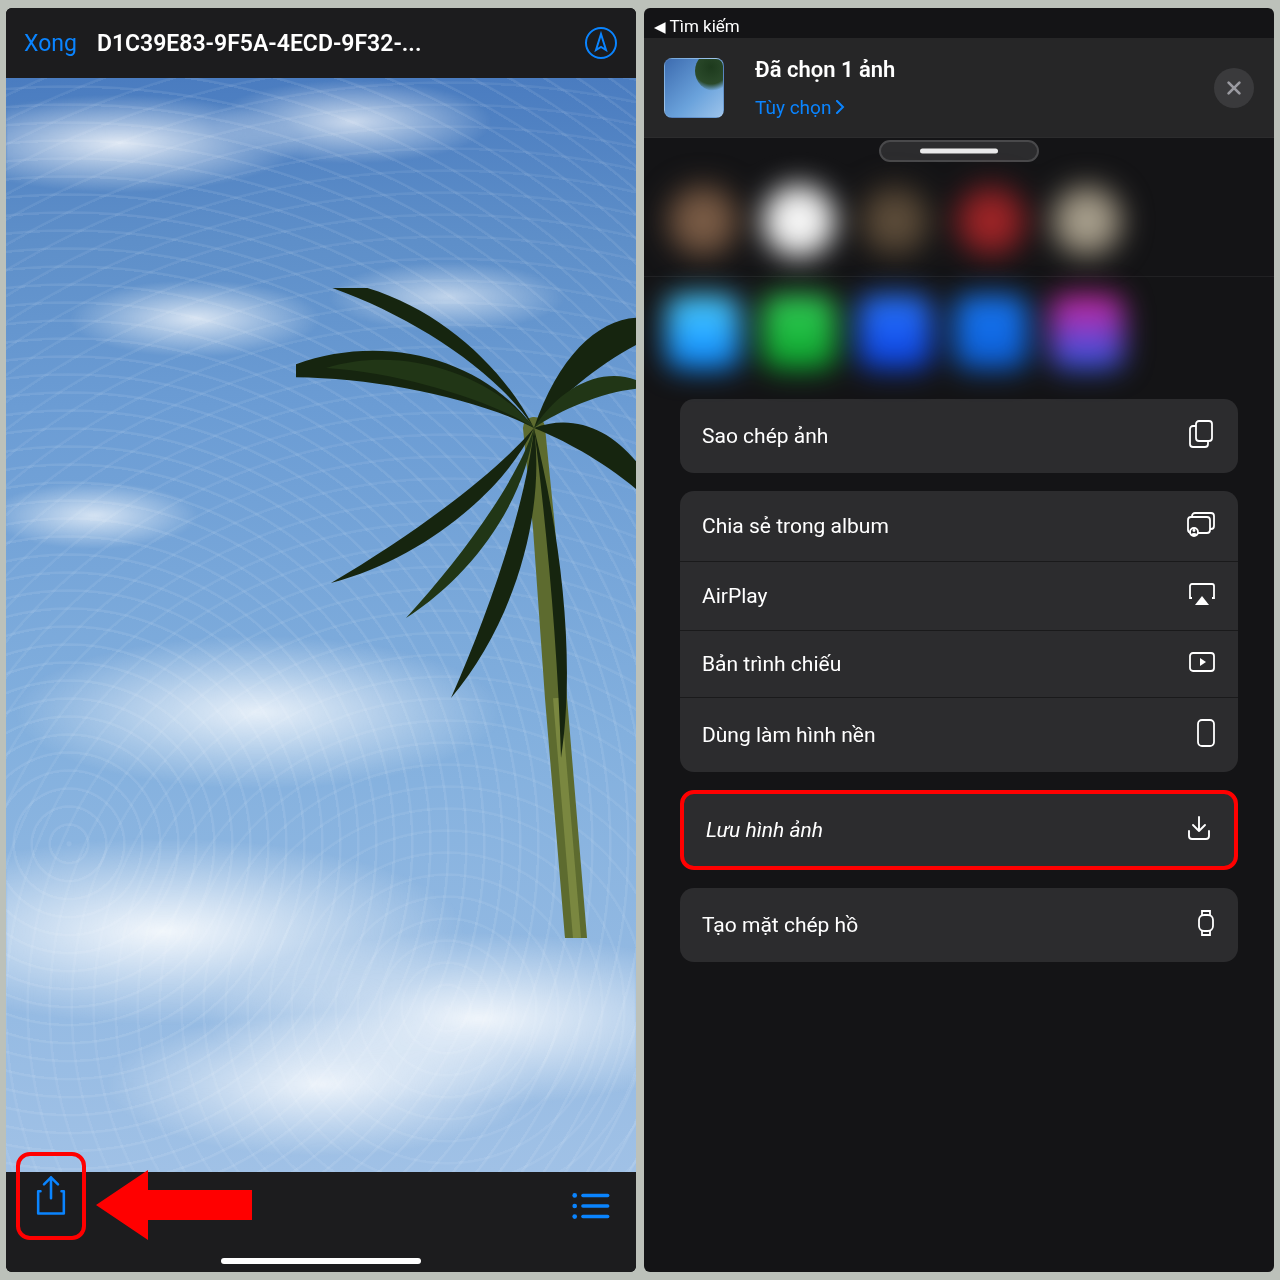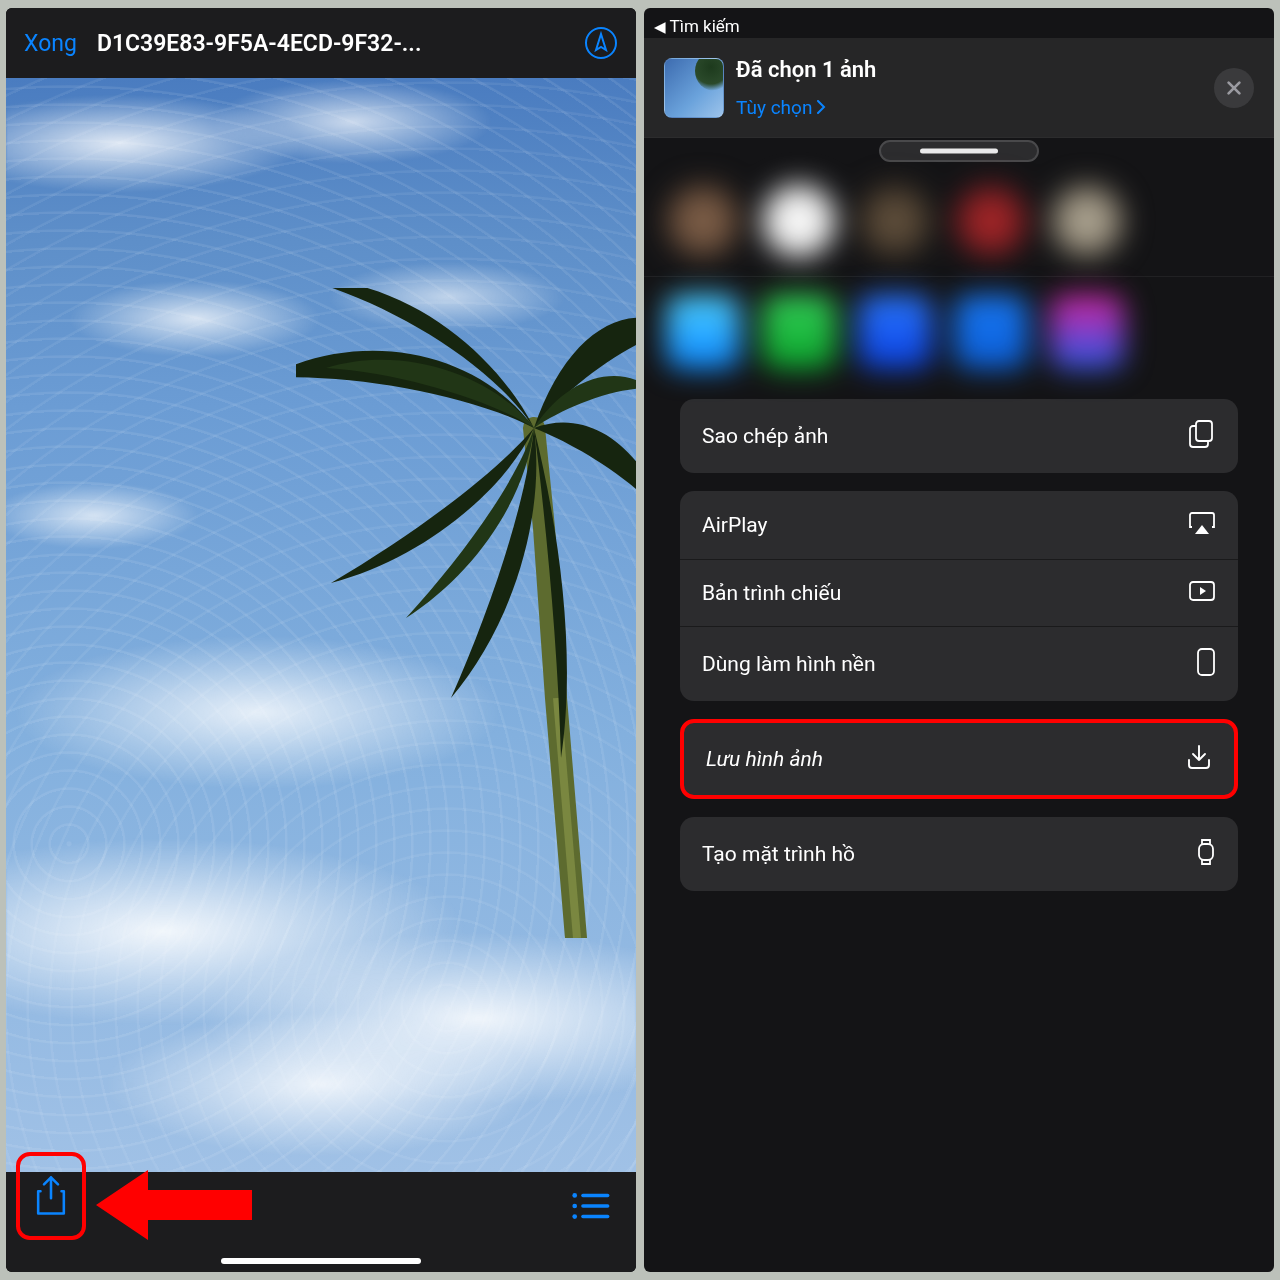--- a/index.html
+++ b/index.html
@@ -89,21 +89,21 @@
   .list-btn { position: absolute; right: 26px; top: 18px; color:#0a84ff; }
   .arrow-callout { position:absolute; left: 86px; top: -6px; }
   .home-indicator-left { position:absolute; bottom:8px; left:50%; transform:translateX(-50%); width:200px; height:6px; background:#fff; border-radius:3px; }
 
   
   .right-panel { background:#141416; }
   .status-bar { height:30px; color:#fff; font-size:17px; display:flex; align-items:flex-end; padding: 0 10px 2px; gap:4px; }
   .status-back { font-size:15px; }
   .sheet-header {
     height: 100px;
-    display:flex; align-items:center; padding: 0 20px; gap: 12px;
+    display:flex; align-items:center; padding: 0 20px; gap: 31px;
     background: rgba(50,50,52,0.6); border-bottom: 1px solid rgba(255,255,255,0.03);
   }
   .thumb {
     width: 60px; height: 60px; border-radius: 8px;
     background: linear-gradient(135deg,#3d6cb0 0%,#6ba3dc 60%,#9dc4eb 100%);
     position: relative; overflow:hidden; border: 1px solid rgba(255,255,255,.1);
   }
   .thumb::after { content:""; position:absolute; right:-12px; top:-8px; width:40px; height:40px;
     background: radial-gradient(circle at 40% 40%, #1d3a1d 0%, #2b4a2b 50%, transparent 70%);
     border-radius:50%;
@@ -242,20 +242,32 @@
         <svg width="28" height="30" viewBox="0 0 28 30" fill="none" stroke="#fff" stroke-width="1.8">
             <rect x="8" y="2" width="16" height="20" rx="3"></rect>
             <path d="M8 7 H5 a3 3 0 0 0 -3 3 v15 a3 3 0 0 0 3 3 h12 a3 3 0 0 0 3 -3 v-3"></path>
           </svg>
       </span>
     </div>
   </div>
 
   <div class="action-group">
     <div class="action-row">
+      <span class="action-label">Chia sẻ trong album</span>
+      <span class="action-icon">
+        <svg width="30" height="26" viewBox="0 0 30 26" fill="none" stroke="#fff" stroke-width="1.8">
+            <rect x="6" y="2" width="22" height="16" rx="3"></rect>
+            <rect x="2" y="6" width="22" height="16" rx="3" fill="#2c2c2e"></rect>
+            <circle cx="8" cy="21" r="4" fill="#2c2c2e"></circle>
+            <circle cx="8" cy="19.5" r="1.4" fill="#fff" stroke="none"></circle>
+            <path d="M5 24 a3 2 0 0 1 6 0" fill="#fff" stroke="none"></path>
+          </svg>
+      </span>
+    </div>
+    <div class="action-row">
       <span class="action-label">AirPlay</span>
       <span class="action-icon">
         <svg width="28" height="24" viewBox="0 0 28 24" fill="none" stroke="#fff" stroke-width="1.8">
             <path d="M4 16 H2 V4 a2 2 0 0 1 2 -2 h20 a2 2 0 0 1 2 2 v12 h-2"></path>
             <path d="M14 14 L21 23 H7 Z" fill="#fff" stroke="none"></path>
           </svg>
       </span>
     </div>
     <div class="action-row">
       <span class="action-label">Bản trình chiếu</span>
@@ -283,21 +295,21 @@
         <svg width="26" height="28" viewBox="0 0 26 28" fill="none" stroke="#fff" stroke-width="1.9" stroke-linecap="round" stroke-linejoin="round">
             <path d="M13 3 V17 M13 17 L7 11 M13 17 L19 11"></path>
             <path d="M3 17 V22 a3 3 0 0 0 3 3 h14 a3 3 0 0 0 3 -3 V17"></path>
           </svg>
       </span>
     </div>
   </div>
 
   <div class="action-group">
     <div class="action-row">
-      <span class="action-label">Tạo mặt trình hồ</span>
+      <span class="action-label">Tạo mặt chép hồ</span>
       <span class="action-icon">
         <svg width="20" height="30" viewBox="0 0 20 30" fill="none" stroke="#fff" stroke-width="1.8">
             <rect x="3" y="7" width="14" height="16" rx="5"></rect>
             <path d="M6 7 V3 h8 v4 M6 23 v4 h8 v-4"></path>
           </svg>
       </span>
     </div>
   </div>
 </div>
 

